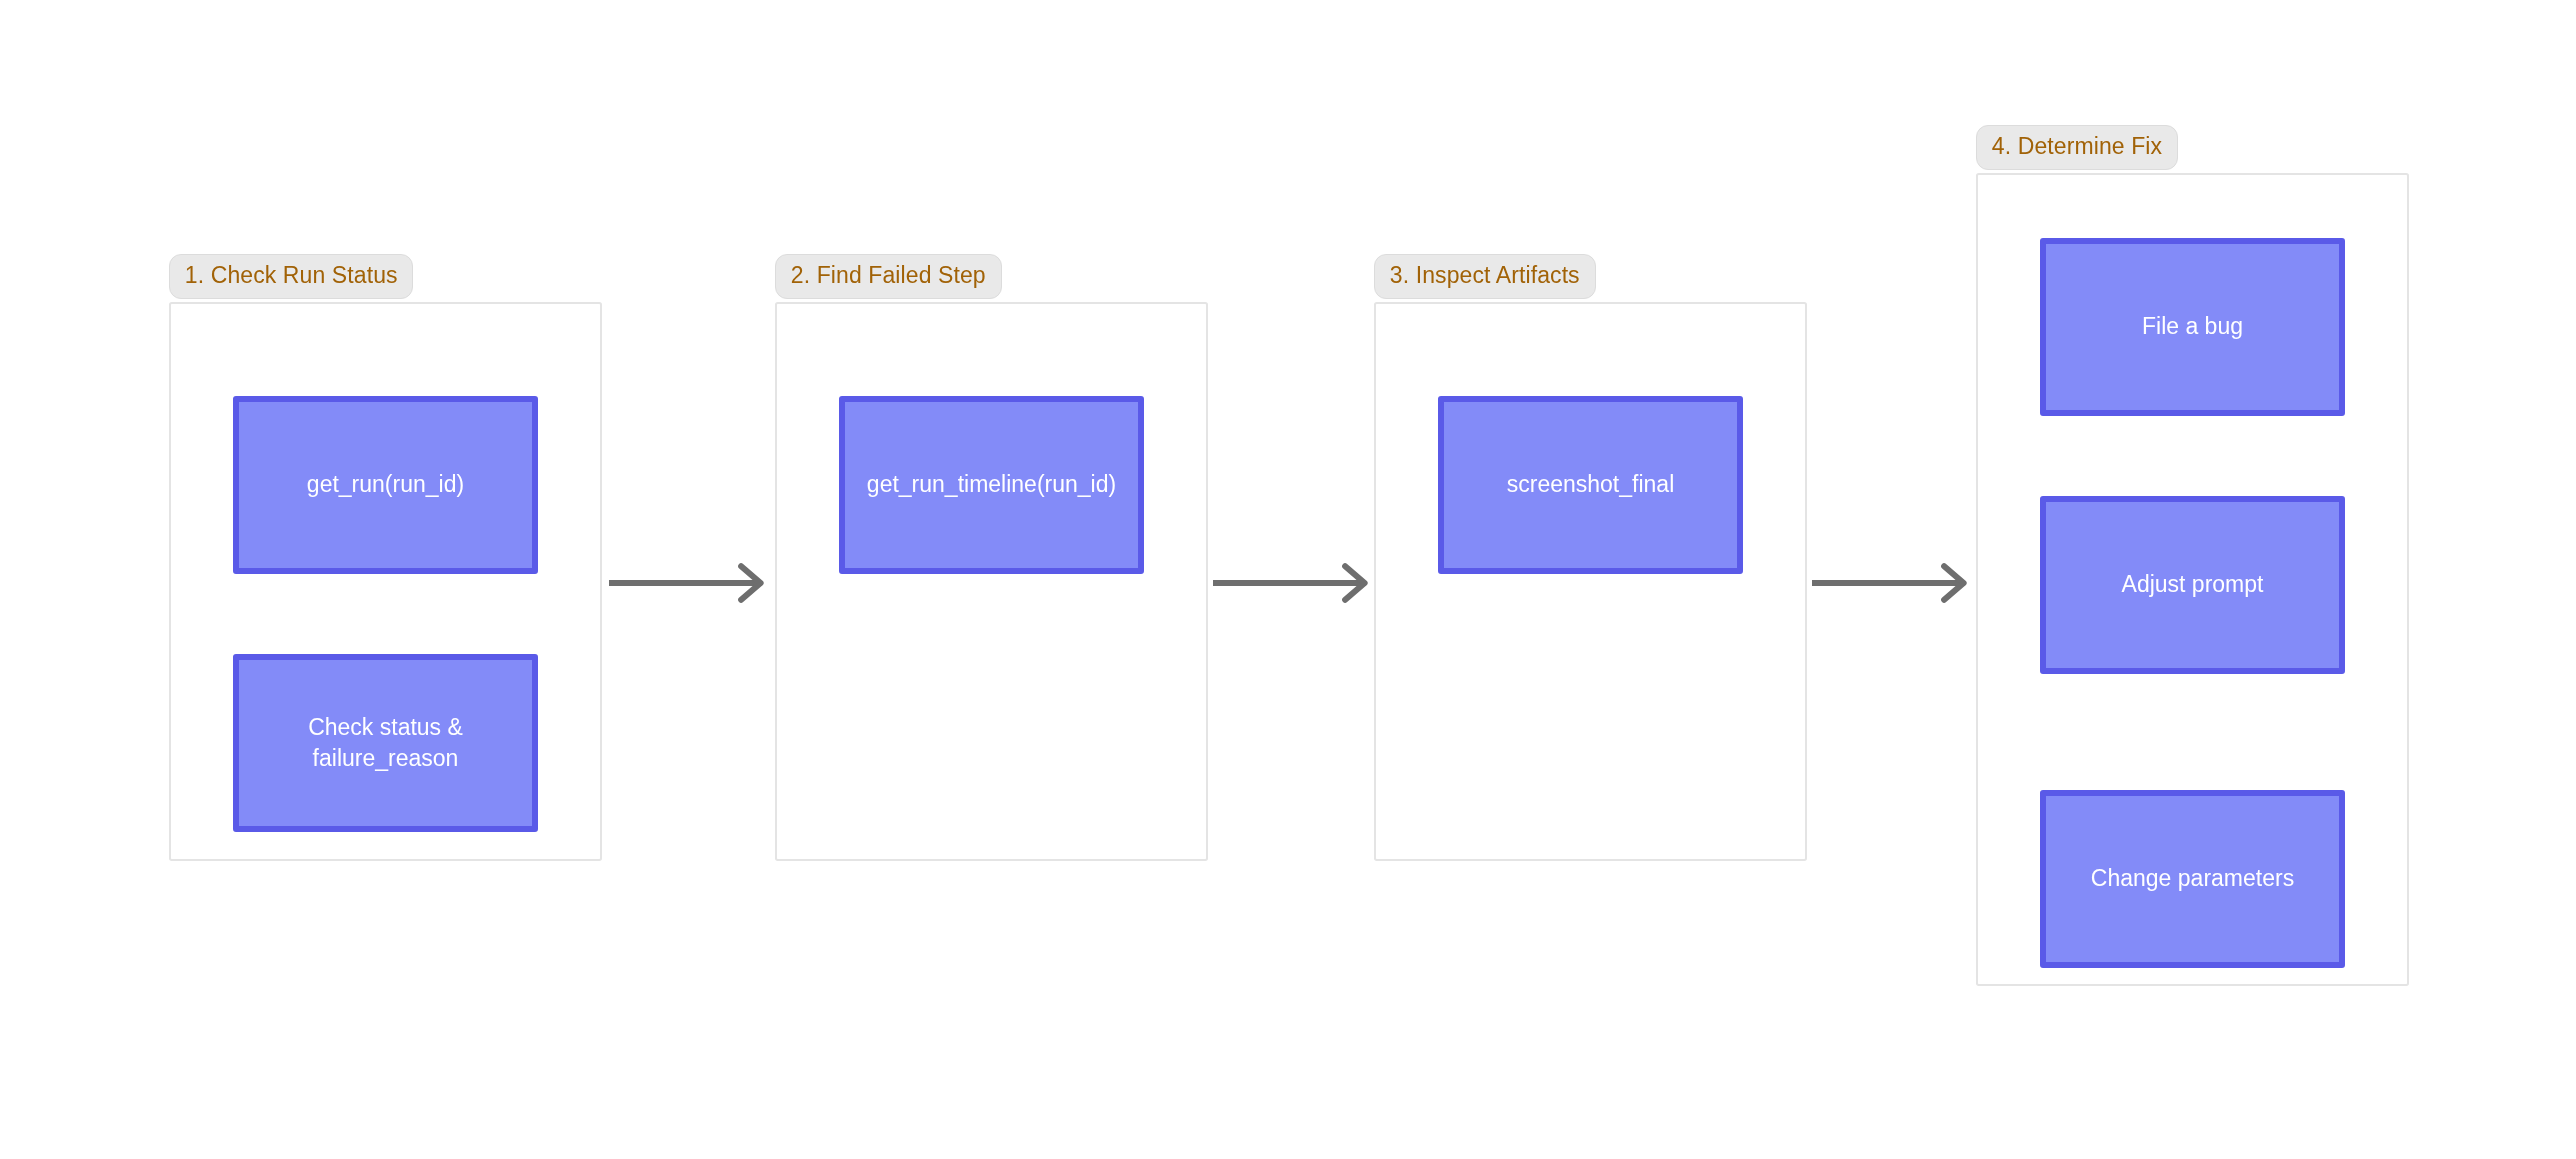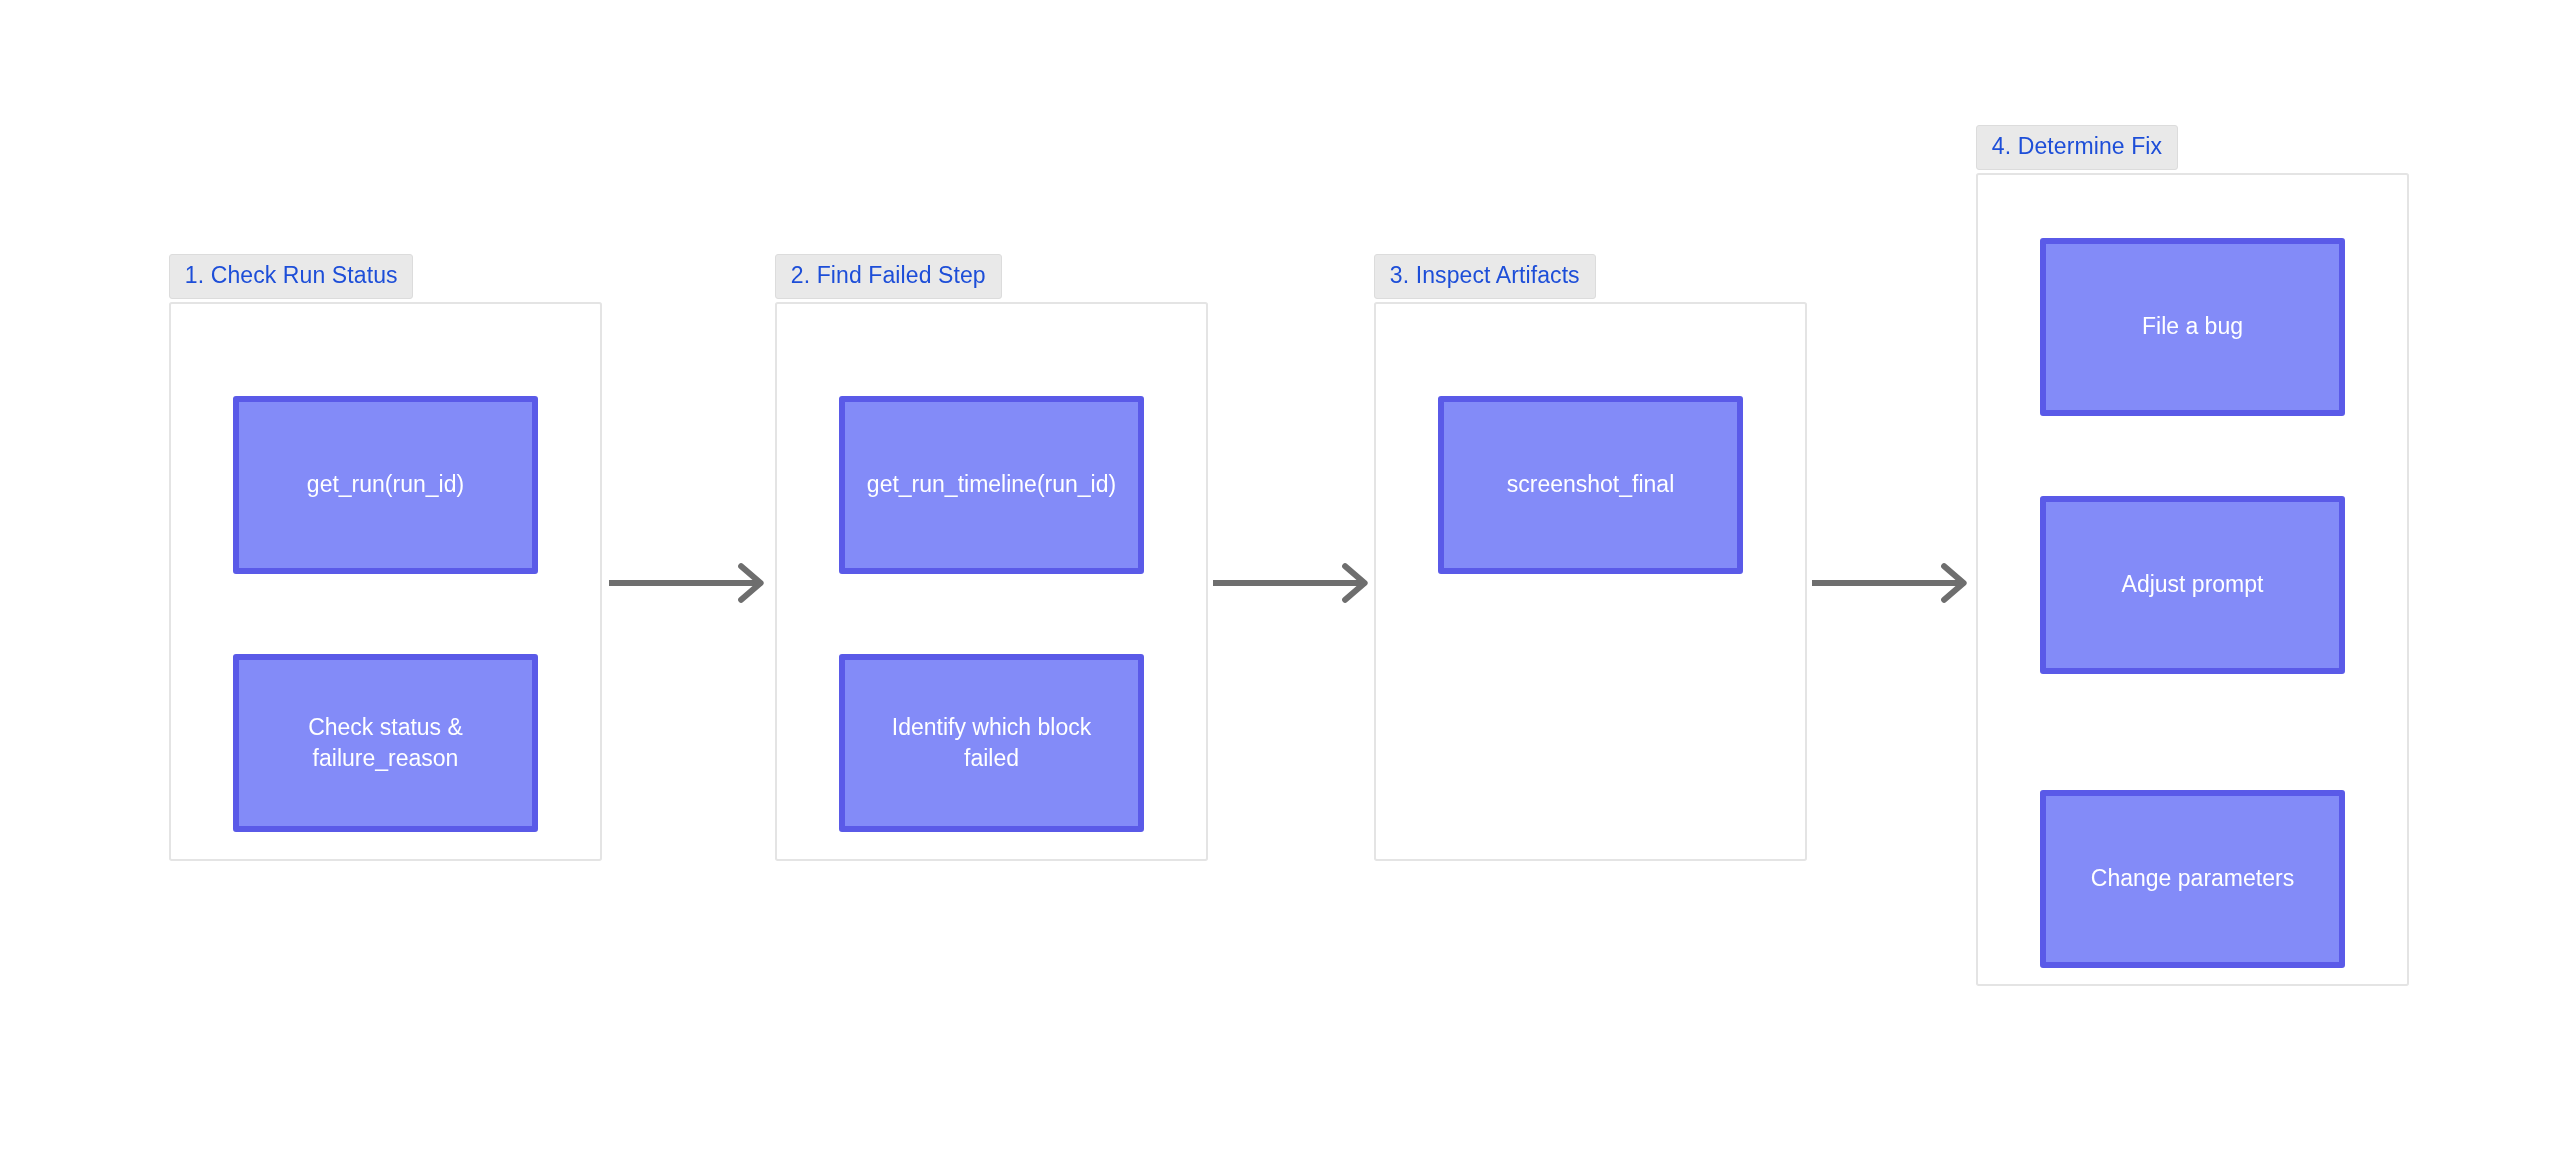--- a/index.html
+++ b/index.html
@@ -27,22 +27,22 @@
   
   .group {
     position: absolute;
   }
   .group-label {
     position: absolute;
     left: 0;
     top: 0;
     background: #e9e9e9;
     border: 1.3px solid #dcdcdc;
-    border-radius: 3px;
-    color: #1d4ed8;
+    border-radius: 12px;
+    color: #a16207;
     font-size: 23px;
     line-height: 1;
     padding: 9.4px 14.8px 10.7px 14.8px;
     white-space: nowrap;
     box-sizing: border-box;
     letter-spacing: 0.1px;
   }
   .group-box {
     position: absolute;
     left: 0;
@@ -104,24 +104,20 @@
   </svg>
 
   <div class="group" style="left:775px; top:254px; width:433px; height:606px;">
     <div class="group-label">2. Find Failed Step</div>
     <div class="group-box" style="top:48px; width:433px; height:559px;"></div>
 
     <div class="node" style="left:64px; top:142px; width:305px; height:178px;">
       <span class="node-label">get_run_timeline(run_id)</span>
     </div>
 
-    <div class="node" style="left:64px; top:400px; width:305px; height:178px;">
-      <span class="node-label">Identify which block
-failed</span>
-    </div>
   </div>
 
   <svg class="arrow" style="left:1213px; top:562px;" width="161" height="42" viewBox="0 0 240 62">
     <line x1="0" y1="31" x2="224" y2="31" stroke="#6e6e6e" stroke-width="9"></line>
     <polyline points="197,6 226,31 197,56" fill="none" stroke="#6e6e6e" stroke-width="9" stroke-linecap="round" stroke-linejoin="round"></polyline>
   </svg>
 
   <div class="group" style="left:1374px; top:254px; width:433px; height:606px;">
     <div class="group-label">3. Inspect Artifacts</div>
     <div class="group-box" style="top:48px; width:433px; height:559px;"></div>

